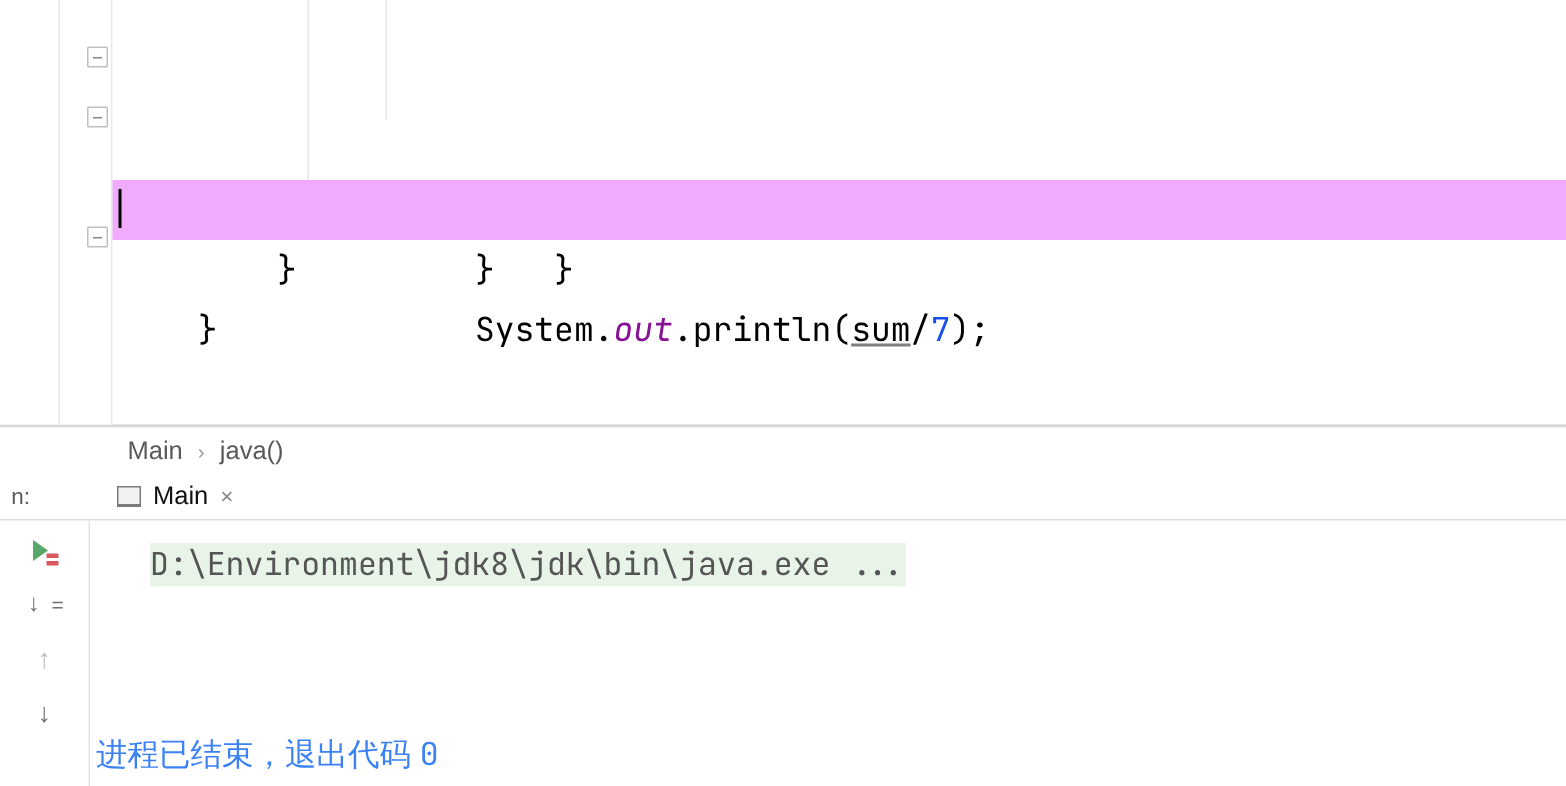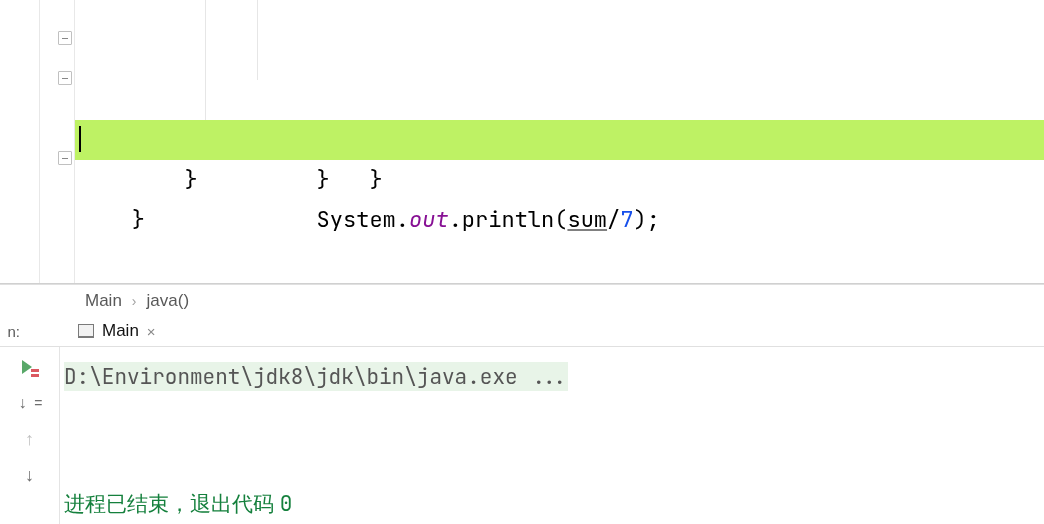--- a/index.html
+++ b/index.html
@@ -52,21 +52,21 @@
     }
     .code-content {
       flex: 1;
       font-family: "JetBrains Mono", Consolas, monospace;
       font-size: 22px;
       line-height: 40px;
       color: #000;
       position: relative;
     }
     .line { padding-left: 4px; height: 40px; white-space: pre; }
-    .line.hl { background: #bef264; width: 100%; position: relative; }
+    .line.hl { background: #f0abfc; width: 100%; position: relative; }
     .caret {
       position: absolute;
       left: 4px;
       top: 6px;
       width: 2px;
       height: 26px;
       background: #000;
     }
     .kw-num { color: #1750eb; }
     .kw-field { color: #871094; font-style: italic; }
@@ -162,23 +162,23 @@
     .arrow { font-size: 18px; line-height: 1; }
     .arrow.dim { color: #bfbfbf; }
     .arrow.dark { color: #6e6e6e; }
     .console-output {
       flex: 1;
       padding: 10px 0 0 4px;
       font-family: "JetBrains Mono", Consolas, monospace;
       font-size: 21px;
       line-height: 40px;
     }
-    .cmd-line { background: #e8f4e8; color: #555; display: inline; padding: 1px 0; }
+    .cmd-line { background: #e8f4e8; color: #555; display: inline; padding: 1px 0; margin-left: 36px; }
     .out-line { color: #000; }
-    .exit-line { color: #15803d; margin-top: 47px; }
+    .exit-line { color: #3b82f6; margin-top: 47px; }
     .cn { font-family: "Microsoft YaHei", "PingFang SC", sans-serif; }
     .sort-icon { position: relative; width: 18px; height: 18px; }
     .sort-icon::before {
       content: '↓'; position: absolute; left: -2px; top: 0; font-size: 16px; color: #6e6e6e;
     }
     .sort-icon::after {
       content: '='; position: absolute; right: -2px; top: 1px; font-size: 14px; color: #6e6e6e; letter-spacing: -2px;
     }
   </style>
 </head>

